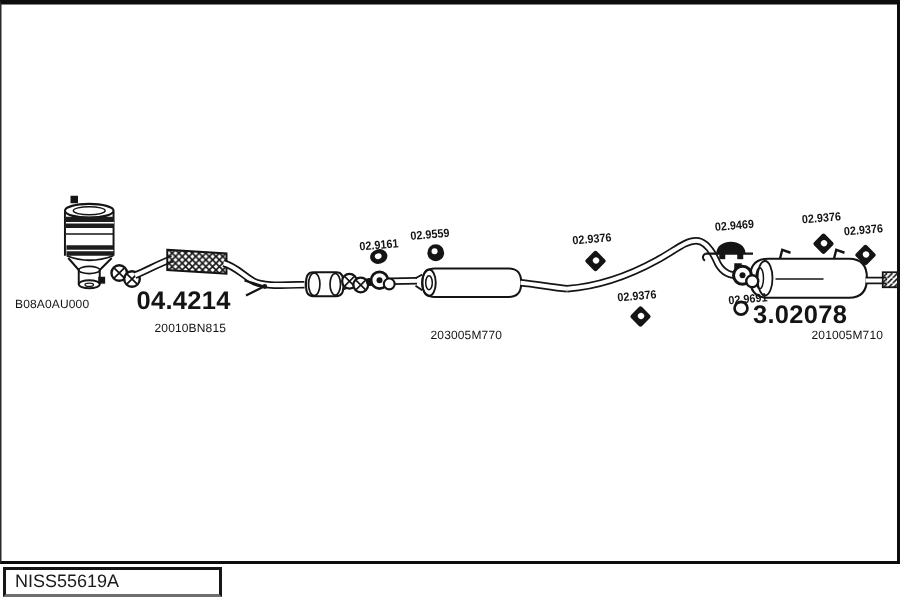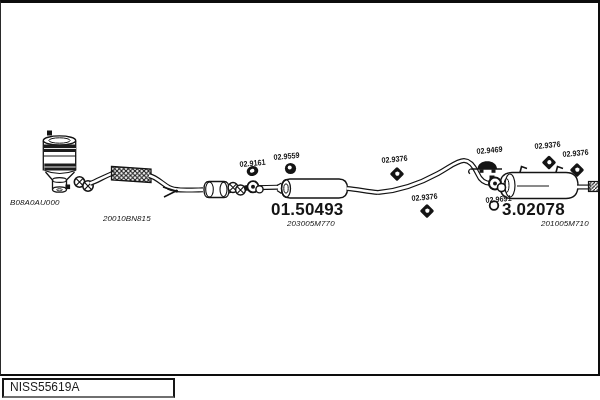--- a/index.html
+++ b/index.html
@@ -8,27 +8,27 @@
     font-family:"Liberation Sans",sans-serif;color:#161616;overflow:hidden;
   }
   .frame{
     position:absolute;left:0;top:0;width:600px;height:376px;box-sizing:border-box;
     border-top:3px solid #0d0d0d;border-left:1px solid #2a2a2a;
     border-right:2px solid #0d0d0d;border-bottom:2px solid #0d0d0d;
   }
   svg.art{position:absolute;left:0;top:0;}
   .lbl{position:absolute;white-space:nowrap;color:#141414;}
   .plabel{font-size:17px;font-weight:bold;letter-spacing:.2px;line-height:19px;}
-  .sublabel{font-size:8px;line-height:9px;letter-spacing:.1px;font-style:italic;}
+  .sublabel{font-size:8px;line-height:9px;letter-spacing:.1px;}
   .flabel{
     font-size:8px;font-weight:bold;line-height:9px;
     transform:rotate(-5deg) scaleX(.9);transform-origin:0 100%;letter-spacing:0;
   }
   .code-box{
-    position:absolute;left:2px;top:378px;width:173px;height:20px;box-sizing:border-box;
+    position:absolute;left:2px;top:378px;width:146px;height:20px;box-sizing:border-box;
     background:#fff;border:2px solid #161616;border-bottom-color:#6f6f6f;
     font-size:12px;line-height:15px;padding-left:6px;color:#1a1a1a;
   }
 </style>
 </head>
 <body>
 
 <div class="stage">
 
   <div class="frame"></div>
@@ -161,23 +161,23 @@
       <circle cx="501.5" cy="187.5" r="4" fill="#fff" stroke-width="1.6"></circle>
     </g>
     <circle cx="494" cy="205.5" r="4.3" fill="#fff" stroke="#141414" stroke-width="1.8"></circle>
     <path d="M577,187 L591,187" stroke="#141414" stroke-width="5" fill="none"></path>
     <path d="M577,187 L591,187" stroke="#fff" stroke-width="2.7" fill="none"></path>
     <rect x="588.5" y="181.5" width="10.5" height="10" fill="url(#dh)" stroke="#141414" stroke-width="1.2"></rect>
   </svg>
 
   <div class="lbl sublabel" style="left:10px;top:198px">B08A0AU000</div>
 
+  <div class="lbl plabel" style="left:91px;top:191px">04.4214</div>
   <div class="lbl sublabel" style="left:103px;top:214px">20010BN815</div>
 
-  <div class="lbl plabel" style="left:271px;top:200px">01.50493</div>
   <div class="lbl sublabel" style="left:287px;top:219px">203005M770</div>
 
   <div class="lbl plabel" style="left:502px;top:200px">3.02078</div>
   <div class="lbl sublabel" style="left:541px;top:219px">201005M710</div>
 
   <div class="lbl flabel" style="left:240px;top:160px">02.9161</div>
   <div class="lbl flabel" style="left:274px;top:153px">02.9559</div>
   <div class="lbl flabel" style="left:382px;top:156px">02.9376</div>
   <div class="lbl flabel" style="left:412px;top:194px">02.9376</div>
   <div class="lbl flabel" style="left:477px;top:147px">02.9469</div>

